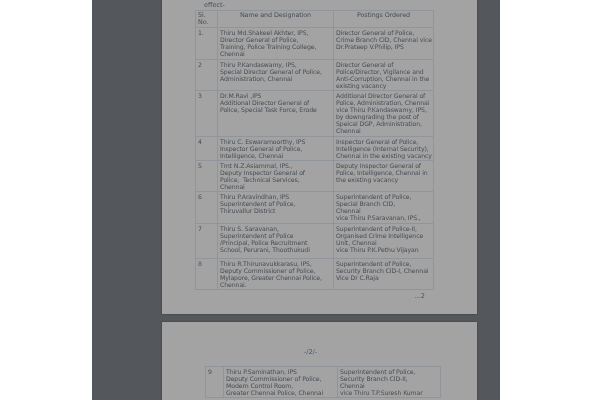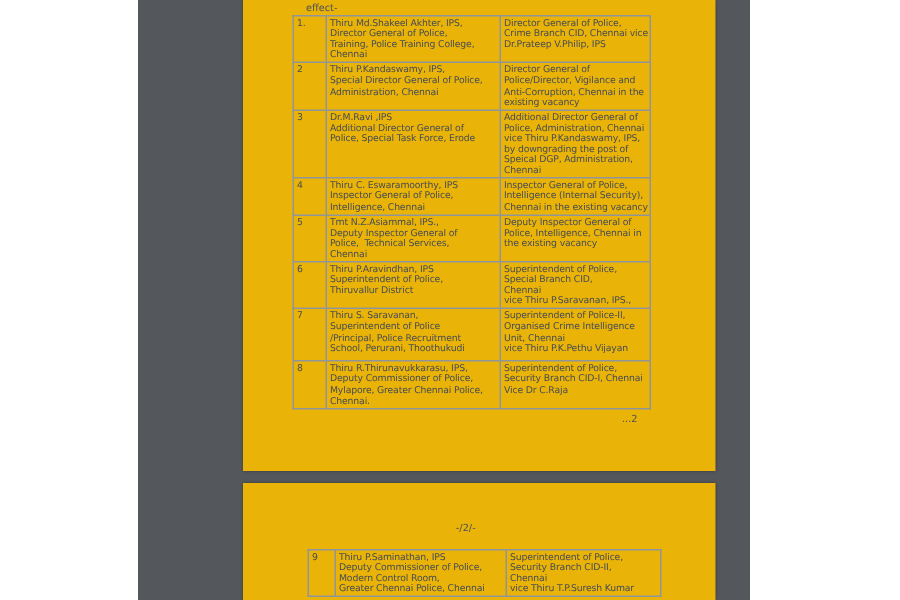--- a/index.html
+++ b/index.html
@@ -11,21 +11,21 @@
     font-family: "DejaVu Sans", sans-serif;
   }
   .backdrop {
     position: absolute;
     left: 92px; top: 0; width: 408px; height: 400px;
     background: #54585c;
   }
   .page {
     position: absolute;
     left: 162px; width: 315px;
-    background: #eab308;
+    background: #a3a3a3;
     box-shadow: 0 0 2px rgba(0,0,0,0.35);
     overflow: hidden;
   }
   .page1 { top: 0; height: 314px; }
   .page2 { top: 322px; height: 78px; }
   .intro {
     position: absolute; left: 42px; top: 1px;
     font-size: 6.5px; color: #4a5058;
   }
   .tablewrap1 { position: absolute; left: 33px; top: 10px; width: 238px; }
@@ -67,20 +67,26 @@
   <div class="intro">effect-</div>
 
   <div class="tablewrap1">
     <table class="order">
       <colgroup>
           <col style="width:22px">
           <col style="width:116px">
           <col style="width:100px">
         </colgroup>
       <tbody>
+          <tr>
+        <th class="sl">Sl.
+No.</th>
+        <th>Name and Designation</th>
+        <th>Postings Ordered</th>
+      </tr>
       <tr>
         <td>1.</td>
         <td>Thiru Md.Shakeel Akhter, IPS,
 Director General of Police,
 Training, Police Training College,
 Chennai</td>
         <td>Director General of Police,
 Crime Branch CID, Chennai vice
 Dr.Prateep V.Philip, IPS</td>
       </tr>

